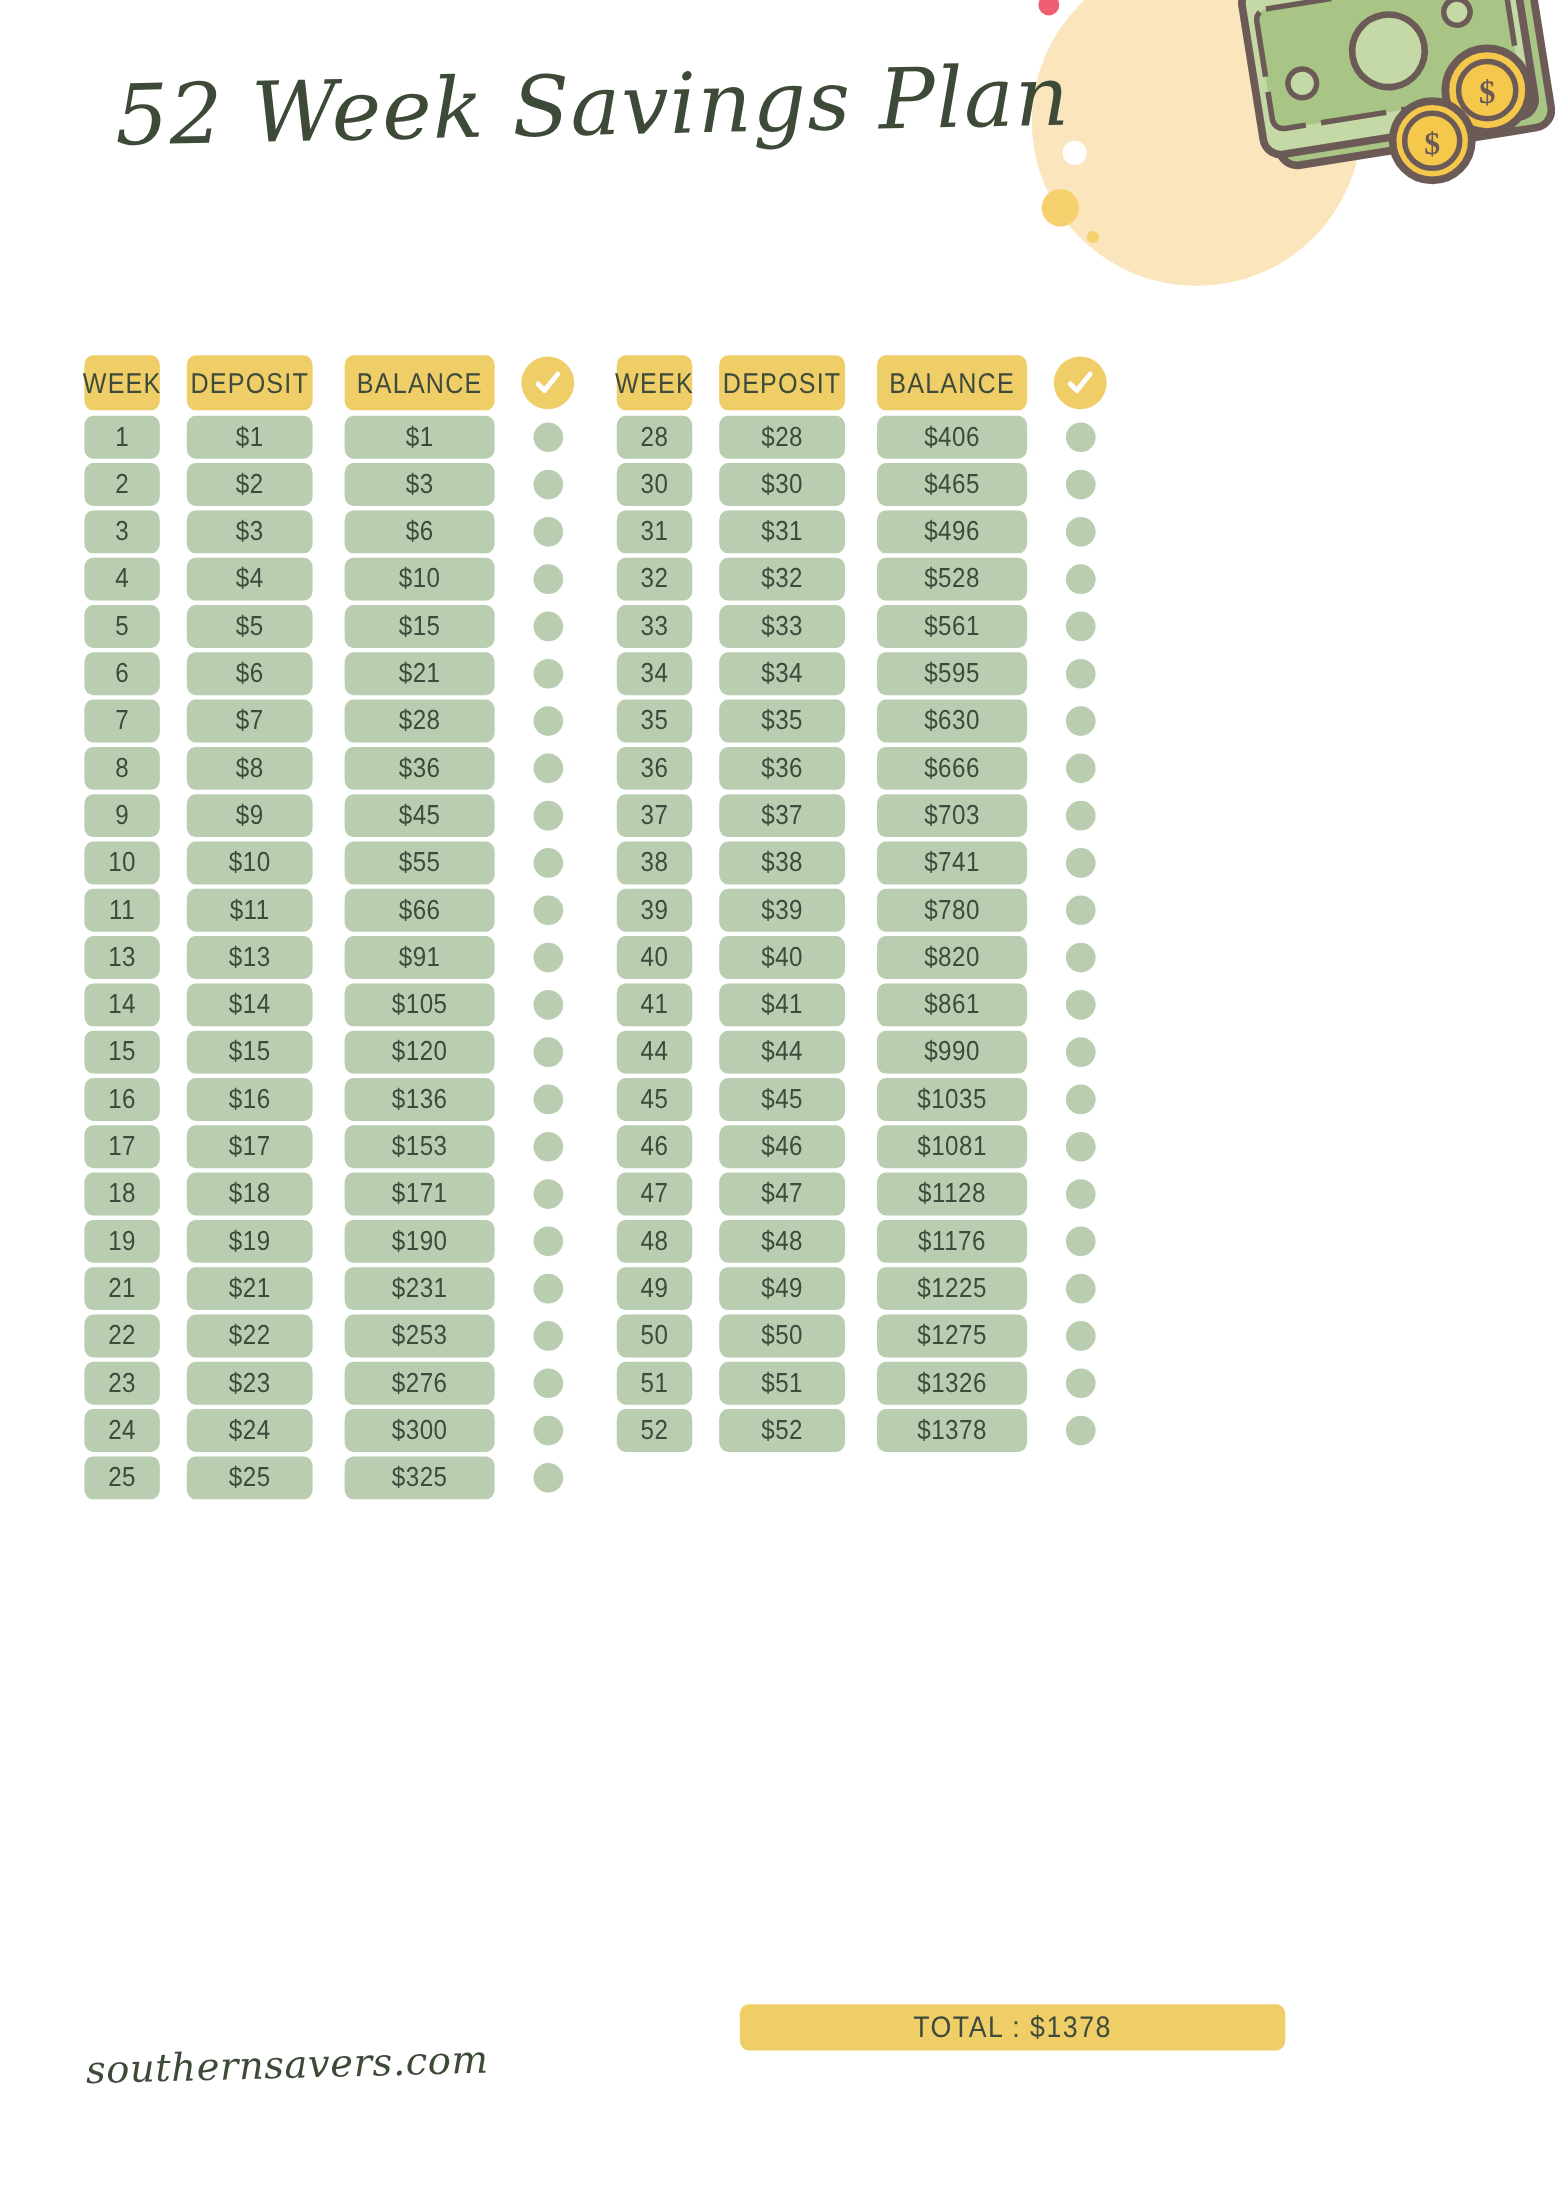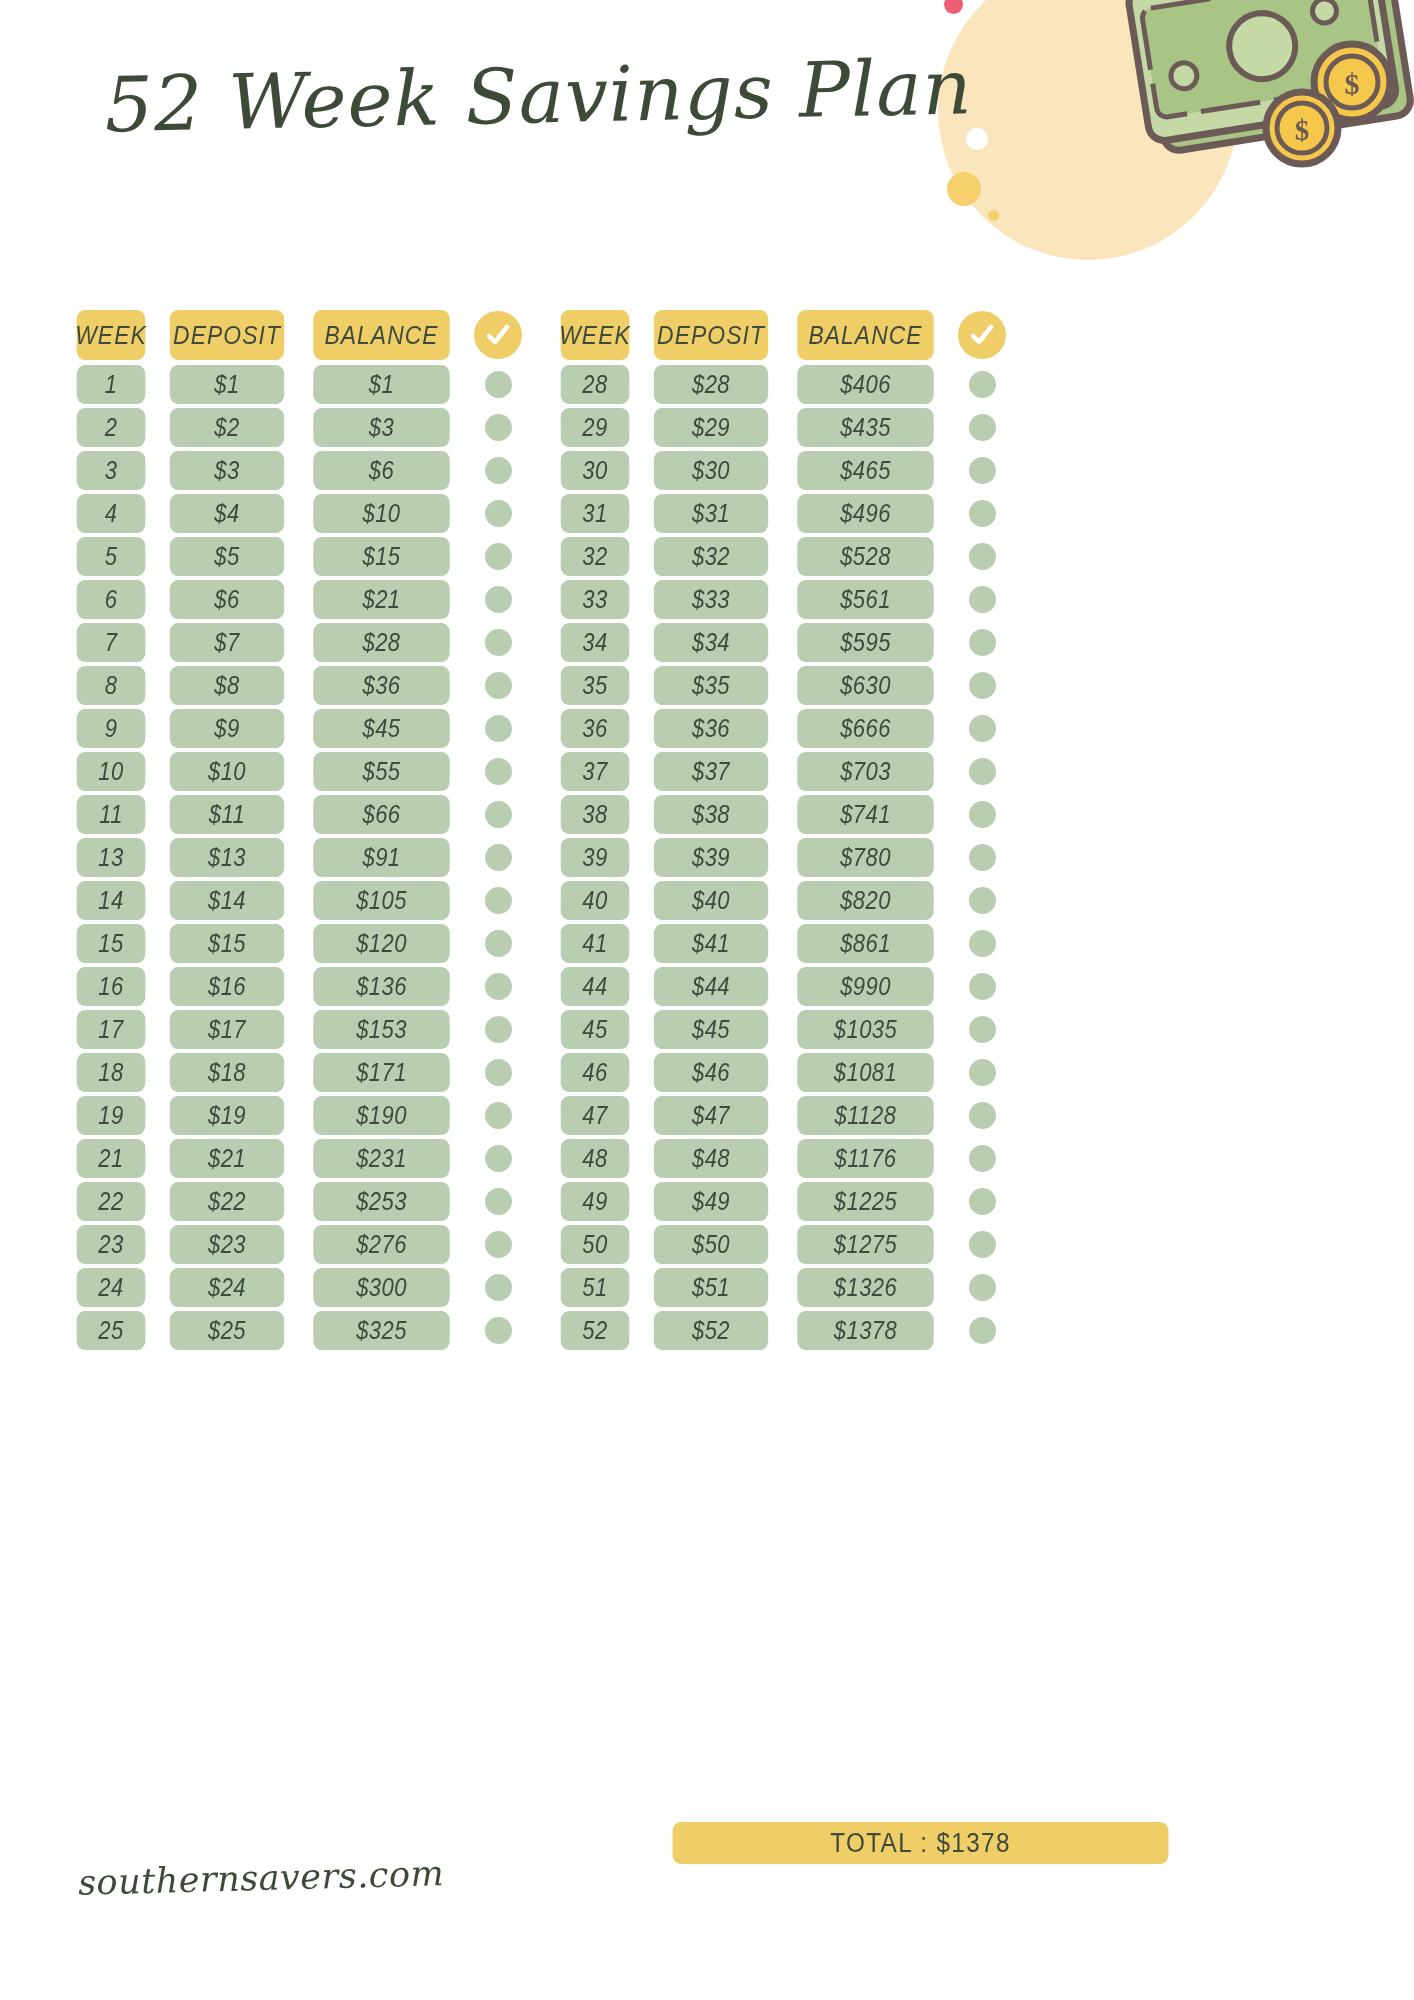--- a/index.html
+++ b/index.html
@@ -29,21 +29,21 @@
     font-family:"DejaVu Serif", serif;
     font-style:italic;
     font-size:76px;
     font-weight:400;
     letter-spacing:1px;
     white-space:nowrap;
     transform:rotate(-1.2deg);
   }
 
   
-  .table-block{position:absolute;top:310px;font-style:italic;}
+  .table-block{position:absolute;top:323px;}
   #table-left{left:72px;}
   #table-right{left:556px;}
 
   .row{display:flex;align-items:center;height:39px;}
   .row + .row{margin-top:4px;}
   .head-row{height:50px;margin-bottom:5px;}
 
   .cell{
     color:#3d4a3c;
     font-family:"Liberation Sans Narrow","Liberation Sans",sans-serif;
@@ -370,28 +370,20 @@
   <div id="rows-right">
       <div class="row">
         <div class="cell green c-week">28</div>
         <div class="cell green c-dep">$28</div>
         <div class="cell green c-bal">$406</div>
         <div class="c-chk">
           <div class="dot"></div>
         </div>
       </div>
       <div class="row">
-        <div class="cell green c-week">29</div>
-        <div class="cell green c-dep">$29</div>
-        <div class="cell green c-bal">$435</div>
-        <div class="c-chk">
-          <div class="dot"></div>
-        </div>
-      </div>
-      <div class="row">
         <div class="cell green c-week">30</div>
         <div class="cell green c-dep">$30</div>
         <div class="cell green c-bal">$465</div>
         <div class="c-chk">
           <div class="dot"></div>
         </div>
       </div>
       <div class="row">
         <div class="cell green c-week">31</div>
         <div class="cell green c-dep">$31</div>

